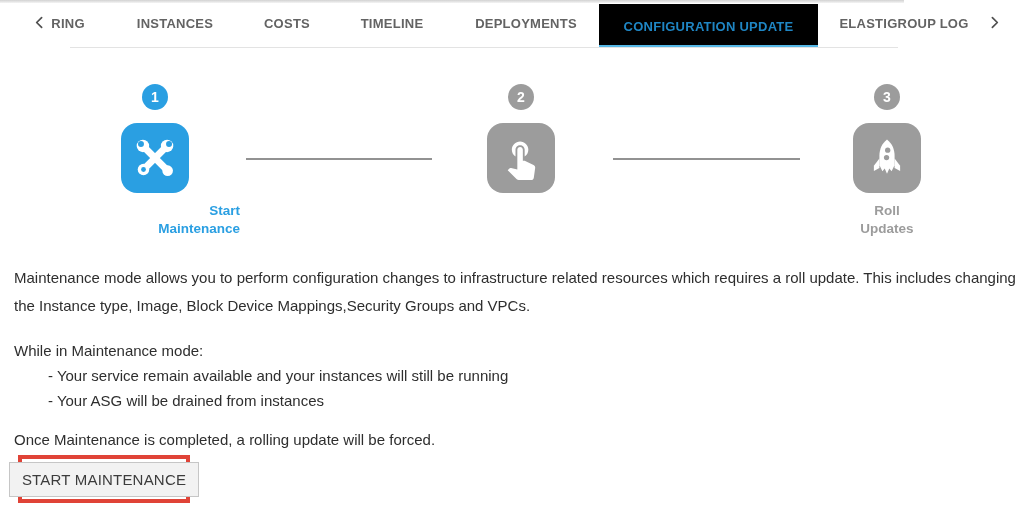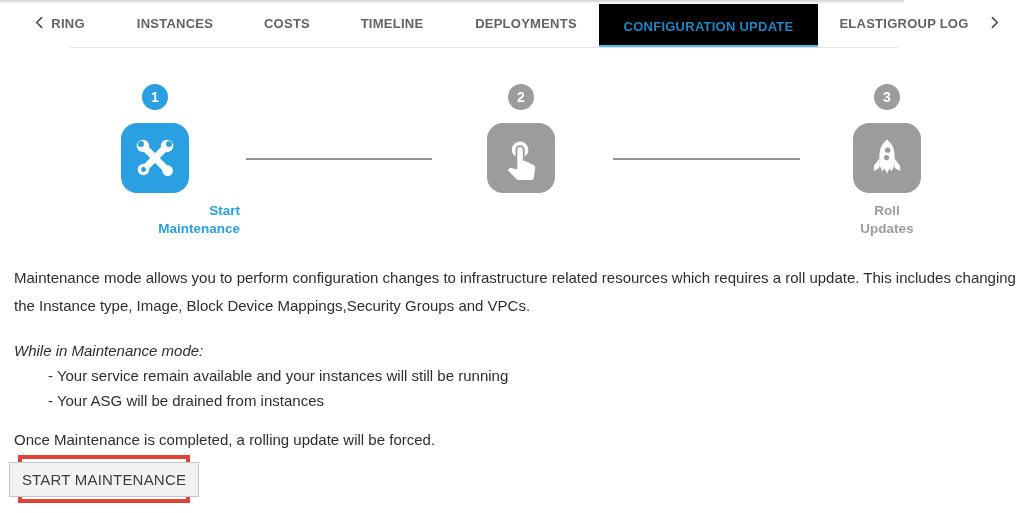--- a/index.html
+++ b/index.html
@@ -40,21 +40,21 @@
   .step.active .steplabel { color:#2a9fe2;text-align:right; }
   .step.upcoming .badge, .step.upcoming .iconbox { background:#9c9c9c; }
   .step.upcoming .steplabel { color:#9c9c9c; }
   .connector { position:absolute; top:158px; height:2px; background:#929292; }
   .connector-1 { left:246px; width:186px; }
   .connector-2 { left:613px; width:187px; }
 
   
   .content { position:absolute; top:264px; left:14px; width:1002px; color:#2e2e2e; font-size:15px; }
   .para { line-height:28px; }
-  .intro { margin-top:18px; line-height:25px;font-style:italic; }
+  .intro { margin-top:18px; line-height:25px; }
   .bullet { line-height:25px; padding-left:34px; }
   .outro { margin-top:14px; line-height:25px; }
 
   
   .red-annotation { position:absolute; left:18px; top:455px; width:172px; height:48px;
                     border:4px solid #e04337; background:#fff;
                     display:flex; align-items:center; justify-content:center; }
   .start-btn { background:#f2f2f2; border:1px solid #c6c6c6; color:#3c3c3c;
                font-family:"Liberation Sans", sans-serif; font-size:15px; letter-spacing:.2px;
                padding:8px 12px; cursor:pointer; white-space:nowrap; }

